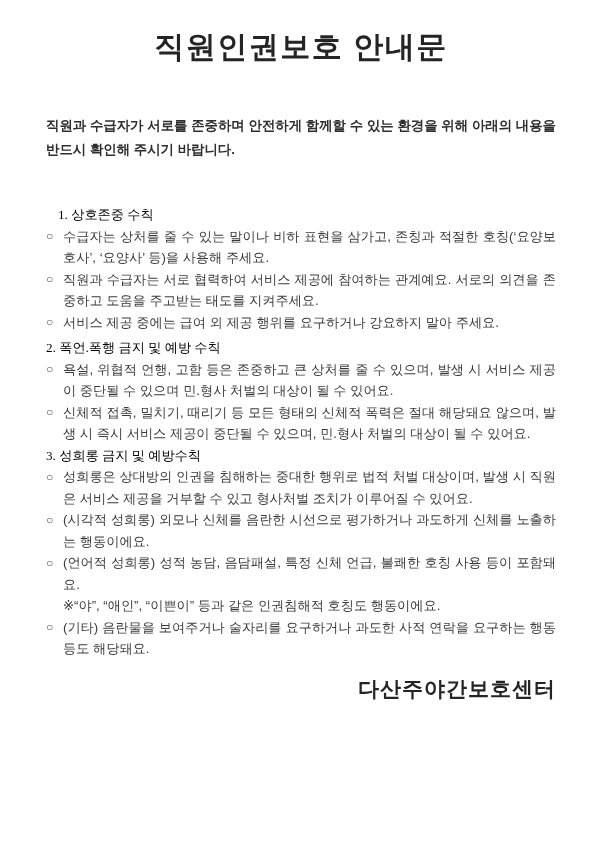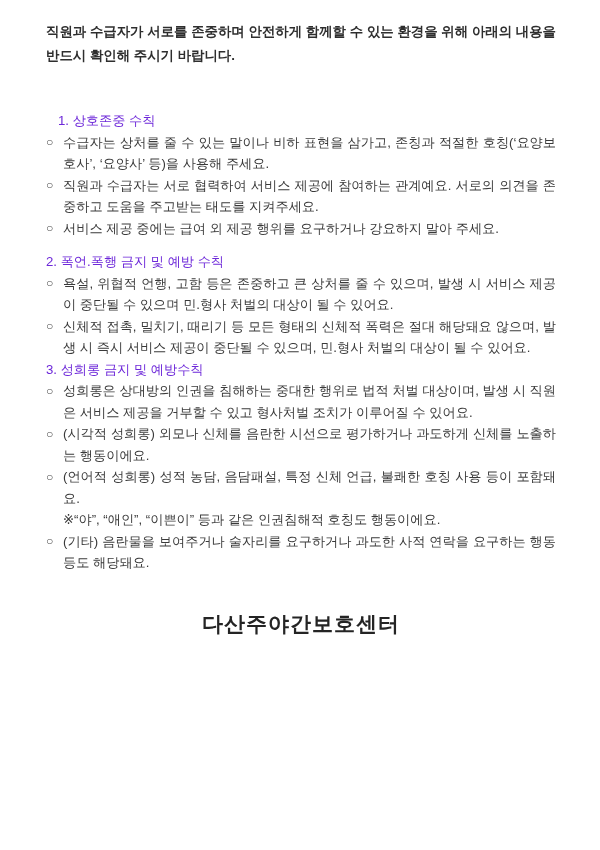--- a/index.html
+++ b/index.html
@@ -20,72 +20,74 @@
   .doc-title {
     margin: 28px 0 0 0;
     font-size: 30px;
     line-height: 38px;
     font-weight: bold;
     text-align: center;
     letter-spacing: 1.5px;
     color: #242424;
   }
   .intro {
-    margin-top: 20px;
+    margin-top: 48px;
     font-size: 13.4px;
     line-height: 24px;
     font-weight: bold;
     text-align: justify;
     word-break: break-all;
     color: #2e2e2e;
   }
   .section { margin-top: 0; }
   .section-1 { margin-top: 42px; }
-  .section-2 { margin-top: 12px; }
+  .section-2 { margin-top: 4px; }
   .section-3 { }
   .sec-heading {
     font-size: 13.2px;
     line-height: 21.5px;
     font-weight: normal;
     margin: 0;
-    color: #6d28d9;
+    color: #000000;
+    font-family: Liberation Serif, serif;
   }
   .section-1 .sec-heading { padding-left: 12px; }
   .item {
     position: relative;
     padding-left: 17px;
     font-size: 13.2px;
     line-height: 21.5px;
     text-align: justify;
     word-break: break-all;
     color: #3a3a3a;
   }
   .bullet {
     position: absolute;
     left: 0;
     top: 0.5px;
     font-size: 12px;
     color: #4a4a4a;
   }
   .note { text-align: justify; word-break: break-all; }
   .doc-footer {
-    margin-top: 37px;
-    text-align: center;
+    margin-top: 16px;
+    text-align: right;
     font-size: 21px;
     line-height: 26px;
     font-weight: bold;
     letter-spacing: 1px;
     color: #242424;
   }
 </style>
 </head>
 <body>
 
 <div class="page">
 
+  <h1 class="doc-title">직원인권보호 안내문</h1>
 
   <p class="intro">직원과 수급자가 서로를 존중하며 안전하게 함께할 수 있는 환경을 위해 아래의 내용을 반드시 확인해 주시기 바랍니다.</p>
 
   <div class="section section-1">
     <p class="sec-heading">1. 상호존중 수칙</p>
     <div class="item">
       <span class="bullet">○</span>
       <div class="item-text">수급자는 상처를 줄 수 있는 말이나 비하 표현을 삼가고, 존칭과 적절한 호칭(‘요양보호사’, ‘요양사’ 등)을 사용해 주세요.</div>
     </div>
     <div class="item">

